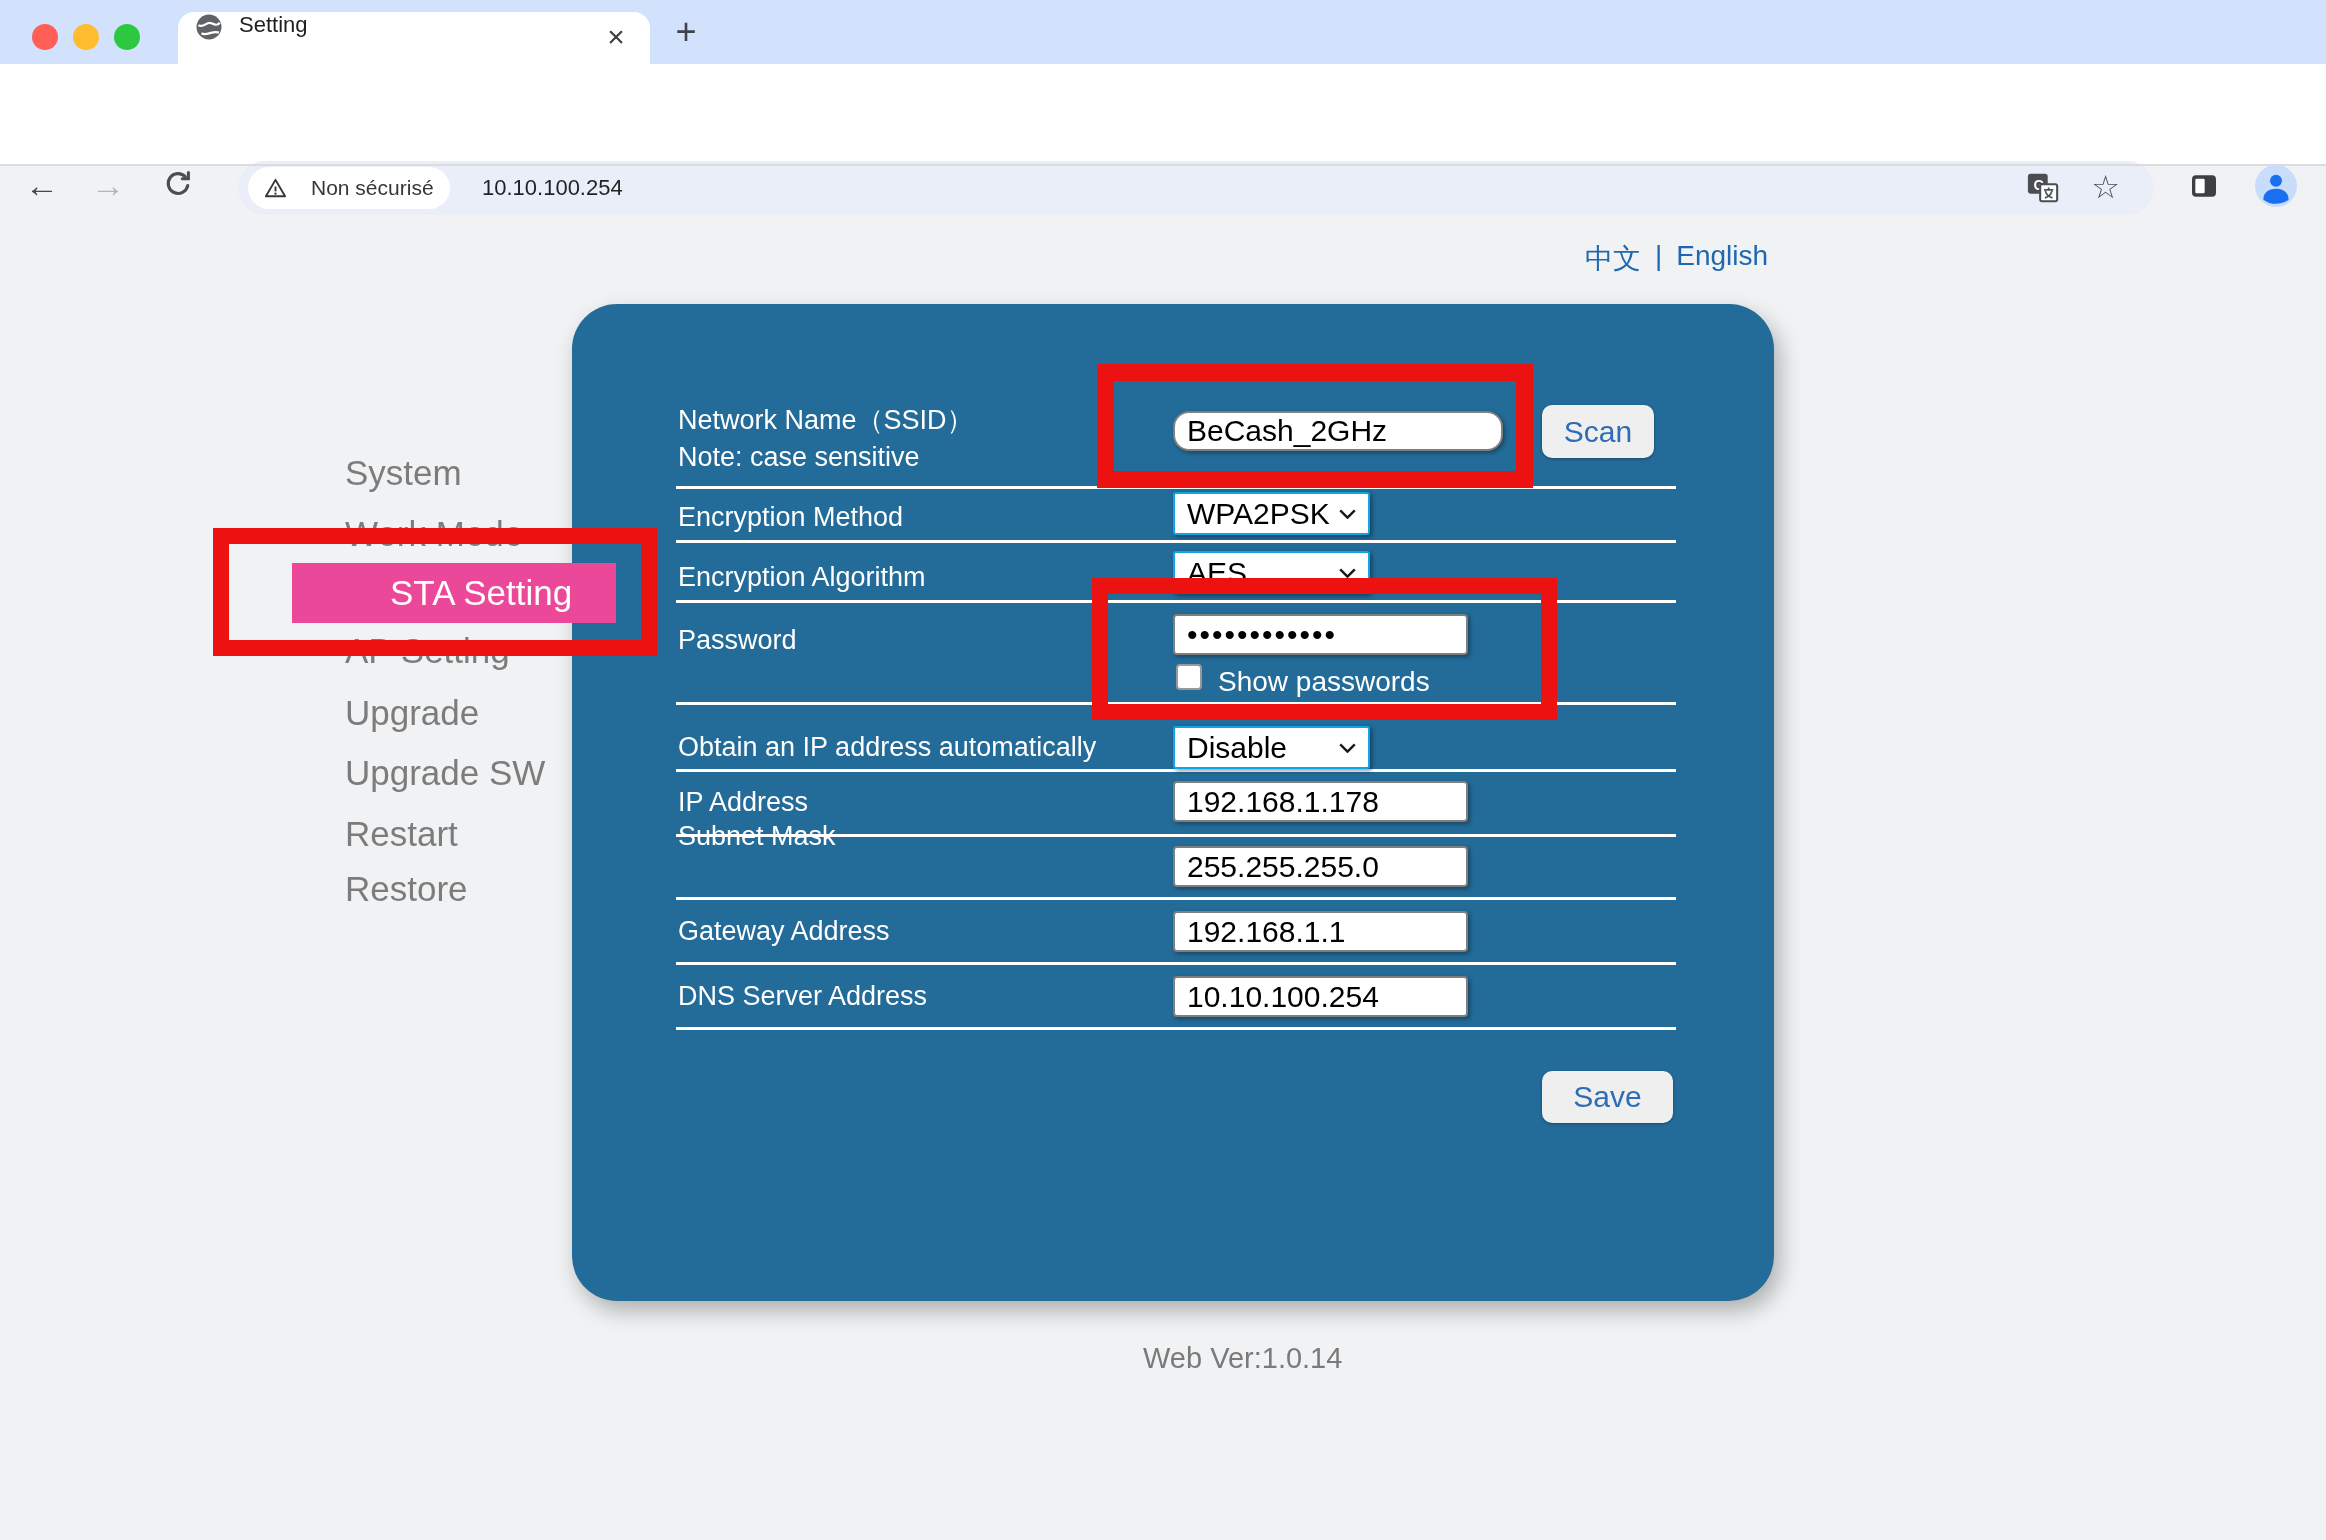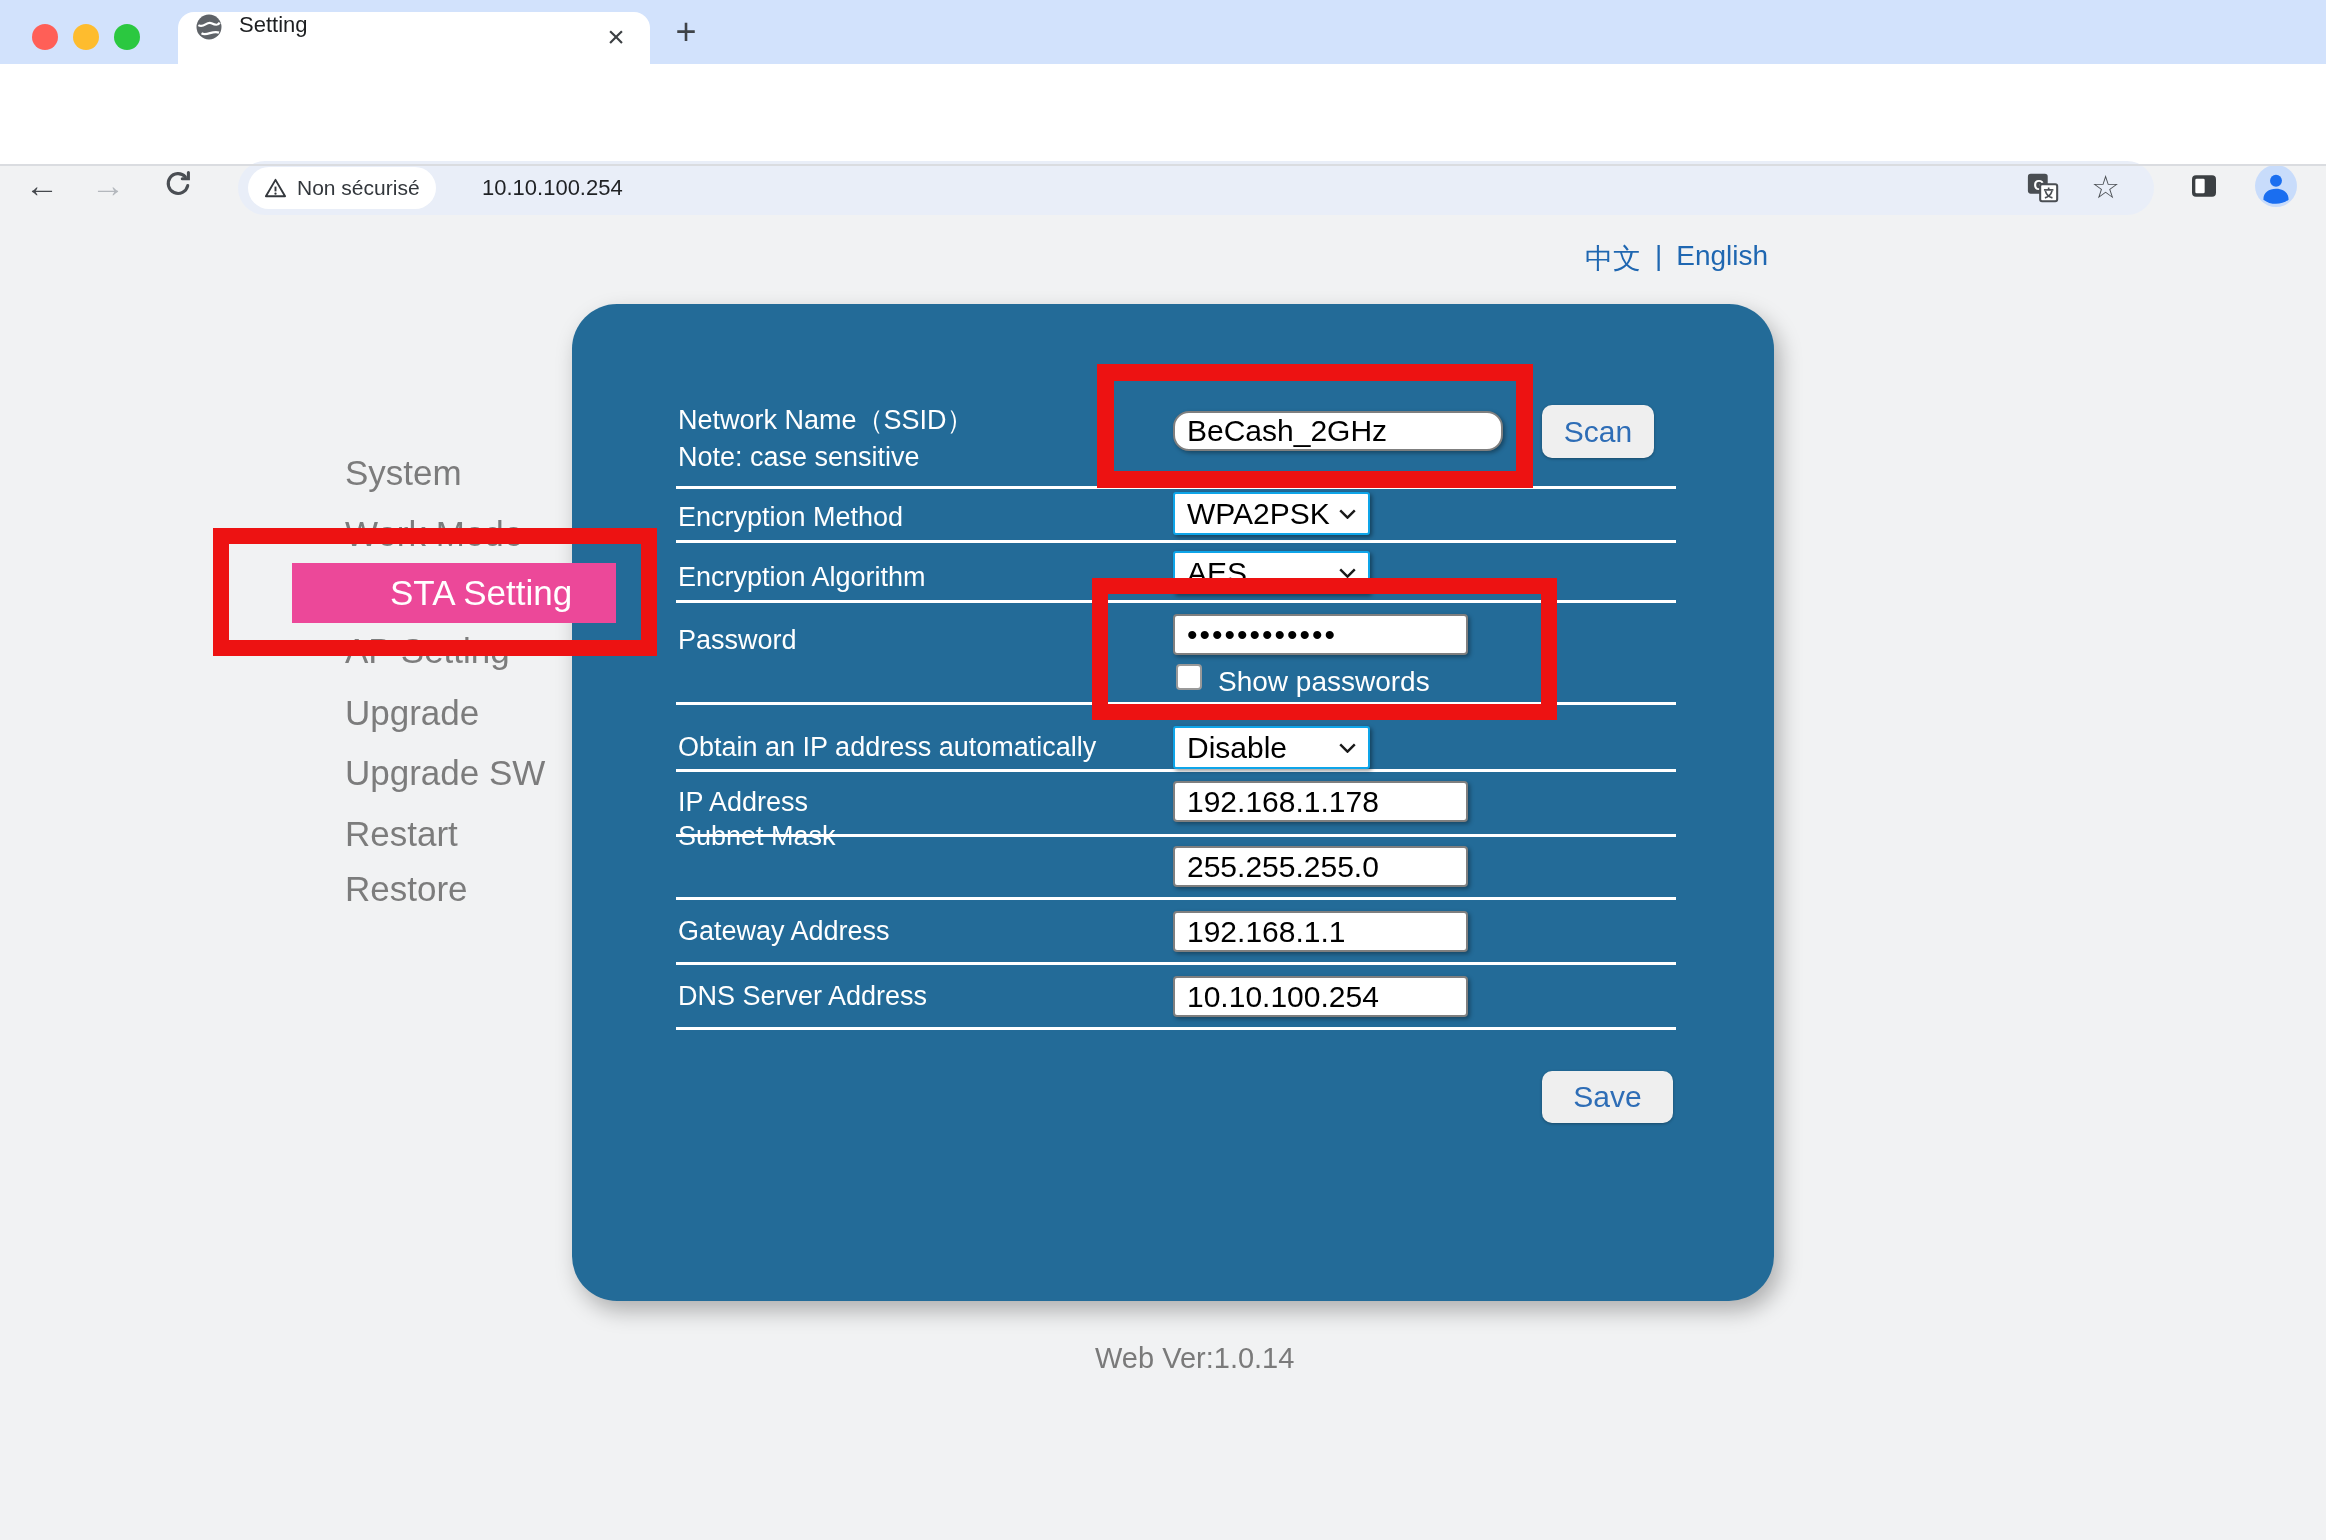--- a/index.html
+++ b/index.html
@@ -13,21 +13,21 @@
     border-radius:16px 16px 0 0;display:flex;padding-left:16px;box-sizing:border-box;}
   .tab-title{font-size:22px;color:#1d1f21;margin-left:15px;}
   .tab-close{position:absolute;right:18px;top:10px;width:32px;height:32px;line-height:30px;
     text-align:center;font-size:30px;color:#3c4043;}
   .newtab{left:668px;top:14px;width:36px;height:36px;line-height:36px;text-align:center;
     font-size:36px;color:#3f4348;}
   .toolbar{left:0;top:64px;width:2326px;height:100px;background:#fff;}
   .navglyph{font-size:34px;line-height:36px;width:40px;text-align:center;top:103px;}
   .omnibox{left:238px;top:97px;width:1916px;height:54px;border-radius:27px;background:#e9eef8;}
   .chip{position:absolute;left:10px;top:6px;height:42px;border-radius:21px;background:#fff;
-    display:flex;align-items:center;padding:0 16px;gap:10px;}
+    display:flex;align-items:center;padding:0 16px;gap:24px;}
   .chip-text{font-size:21px;font-weight:500;color:#33373c;}
   .url{position:absolute;left:244px;top:0;line-height:54px;font-size:22px;color:#1f2124;}
   .divider{left:0;top:164px;width:2326px;height:2px;background:#dadce0;}
   
   .lang{left:1585px;top:240px;display:flex;gap:14px;font-size:28px;}
   .lang span{color:#1f67b1;}
   .panel{left:572px;top:304px;width:1202px;height:997px;border-radius:45px;
     background:#236b98;box-shadow:6px 10px 22px rgba(0,0,0,0.28);}
   .menu-item{left:345px;font-size:35px;line-height:35px;color:#7c7c7c;white-space:nowrap;}
   .sta-bar{left:292px;top:563px;width:280px;height:60px;background:#ec4899;padding-left:44px;}
@@ -40,21 +40,21 @@
   .sel{box-sizing:border-box;background:#fff;border:2px solid #0ea5e9;border-radius:3px;
     box-shadow:2px 2px 4px rgba(0,0,0,0.4);}
   .sel .val{position:absolute;left:12px;top:0;line-height:39px;font-size:30px;color:#000;white-space:nowrap;}
   .sel svg{position:absolute;right:12px;top:15px;}
   .btn{box-sizing:border-box;background:#efefef;border:none;border-radius:10px;
     box-shadow:0 1px 3px rgba(0,0,0,0.3);font-family:"Liberation Sans","DejaVu Sans",sans-serif;
     font-size:30px;color:#2e6db6;}
   .cbx{-webkit-appearance:none;appearance:none;width:26px;height:26px;background:#fff;
     border:2px solid #999;border-radius:4px;margin:0;}
   .ann{border:16px solid #ed1212;box-sizing:border-box;z-index:60;}
-  .wver{font-size:29px;color:#7a7a7a;}
+  .wver{font-size:29px;color:#7a7a7a;margin-left:48px;}
 </style>
 </head>
 <body>
 
 <div id="screen">
 
   <div class="abs tabstrip">
     <span class="abs light" style="left:32px;background:#ff5f57"></span>
     <span class="abs light" style="left:73px;background:#febc2e"></span>
     <span class="abs light" style="left:114px;background:#2bc840"></span>

